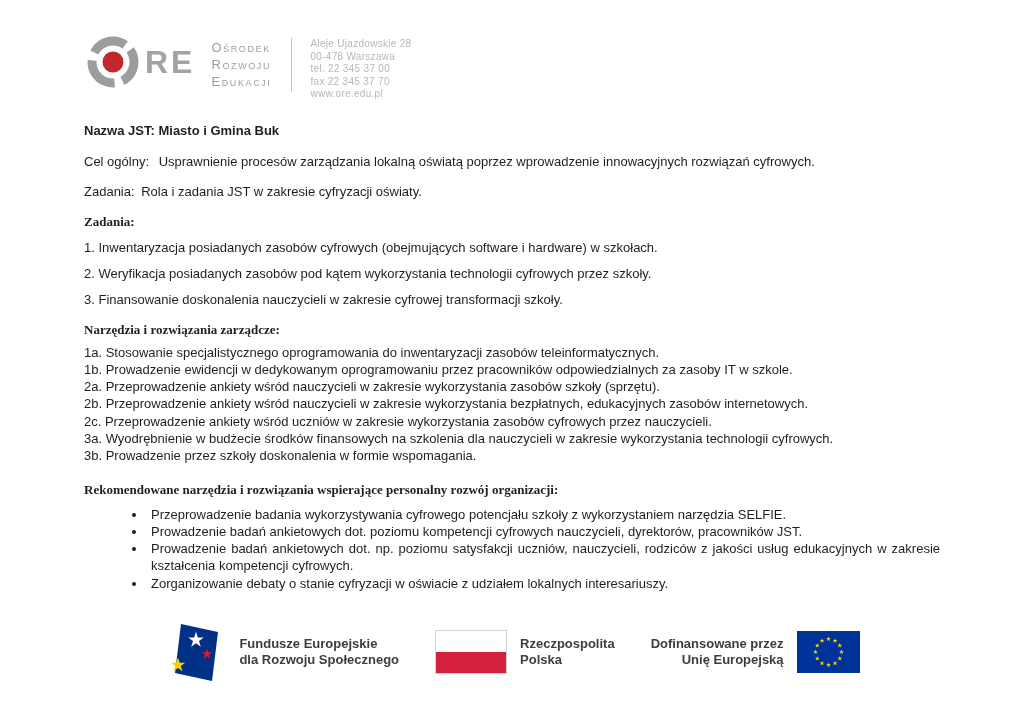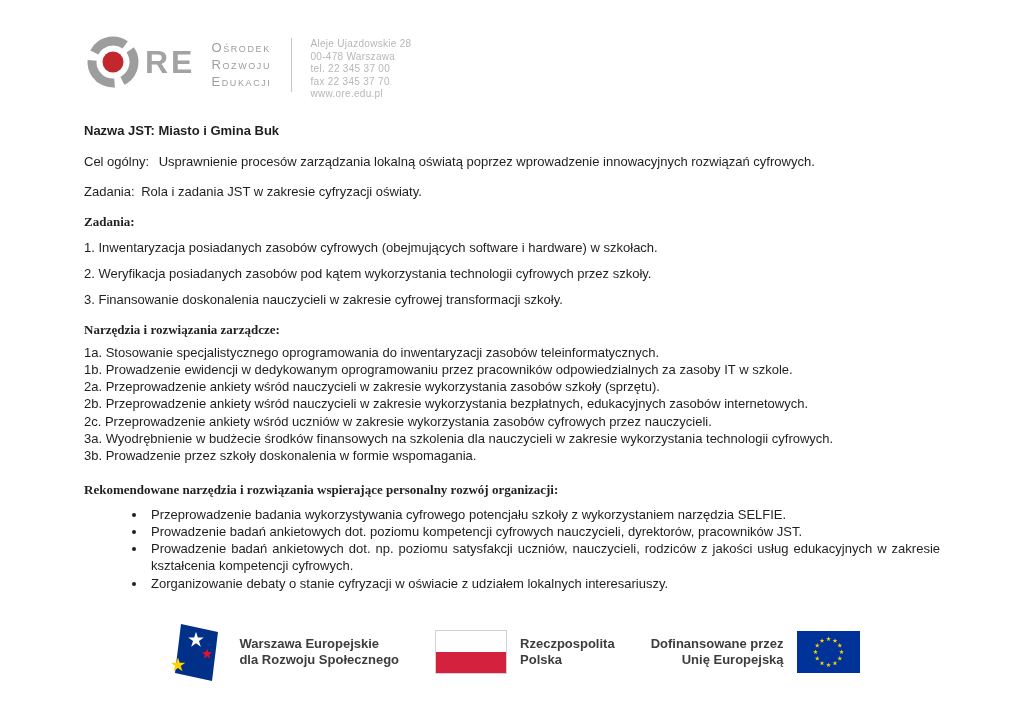--- a/index.html
+++ b/index.html
@@ -152,21 +152,21 @@
       <svg width="62" height="64" viewBox="0 0 62 64">
         <defs>
           <path id="star5" d="M0,-1 L0.2245,-0.309 L0.9511,-0.309 L0.3633,0.118 L0.5878,0.809 L0,0.382 L-0.5878,0.809 L-0.3633,0.118 L-0.9511,-0.309 L-0.2245,-0.309 Z"></path>
         </defs>
         <polygon points="17,4 54,12 48,61 11,53" style="fill:var(--fe-blue)"></polygon>
         <use href="#star5" transform="translate(32,20) scale(8.2)" fill="#ffffff"></use>
         <use href="#star5" transform="translate(14,45) scale(7.6)" style="fill:var(--star-yellow)"></use>
         <use href="#star5" transform="translate(43,34) scale(5.6)" style="fill:var(--star-red)"></use>
       </svg>
       <div class="logo-caption">
-        <div>Warszawa Europejskie</div>
+        <div>Fundusze Europejskie</div>
         <div>dla Rozwoju Społecznego</div>
       </div>
     </div>
 
     <div class="logo-group">
       <div class="pl-flag">
         <div class="white"></div>
         <div class="red"></div>
       </div>
       <div class="logo-caption">

